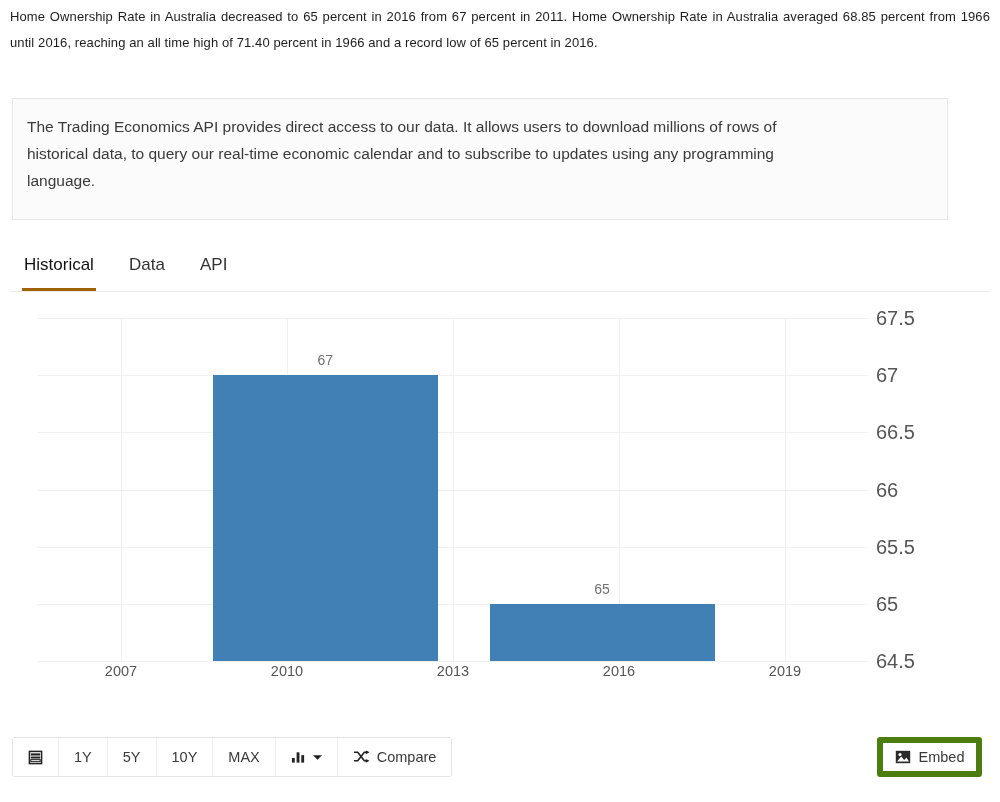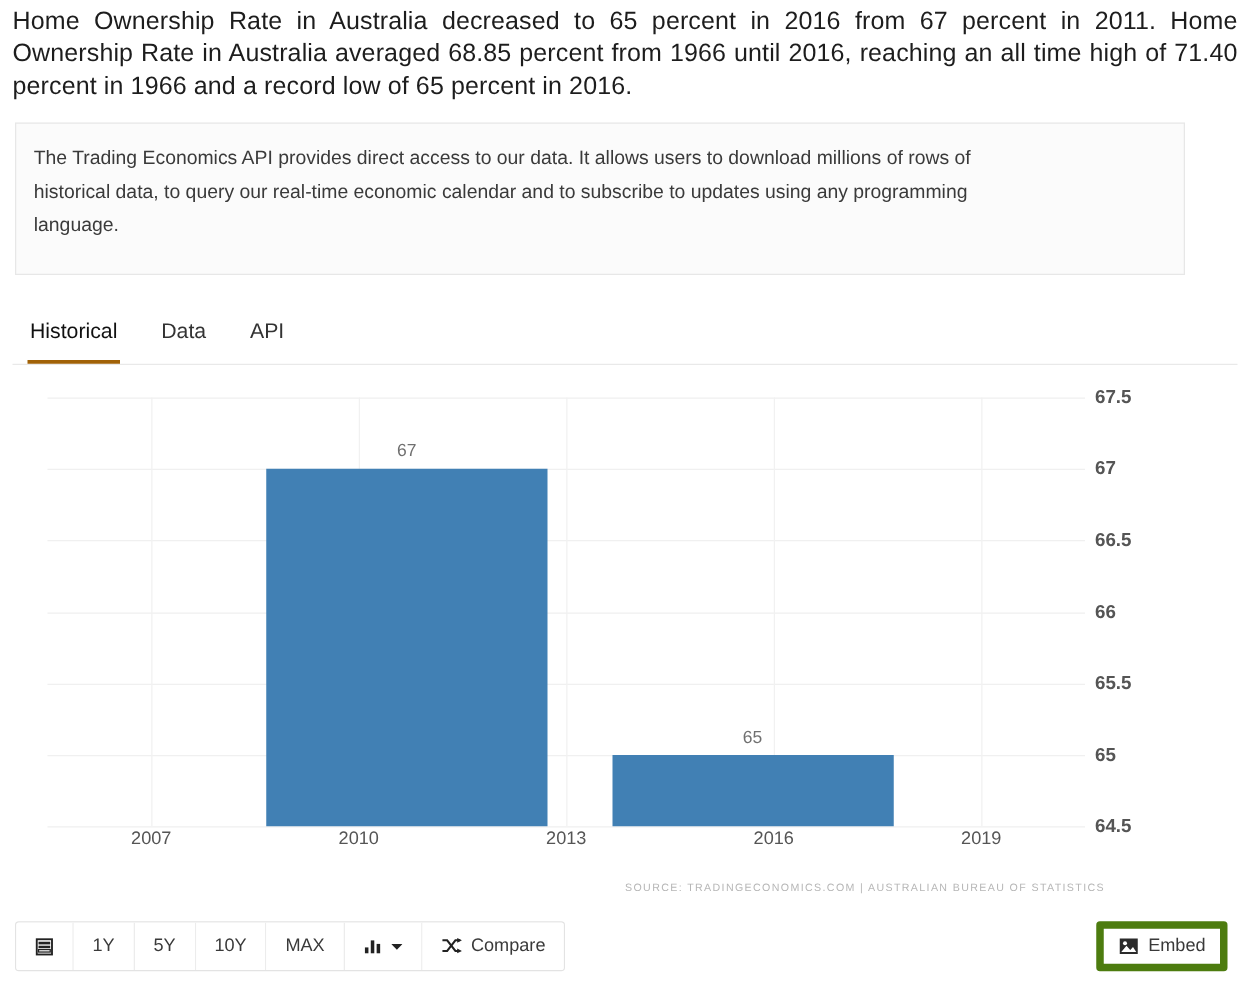--- a/index.html
+++ b/index.html
@@ -15,21 +15,21 @@
     overflow: hidden;
     position: relative;
   }
 
   
   #intro {
     position: absolute;
     left: 10px;
     top: 4px;
     width: 980px;
-    font-size: 20px;
+    font-size: 13px;
     line-height: 26px;
     text-align: justify;
     color: #1d1d1d;
     letter-spacing: 0.1px;
   }
 
   
   #api-promo {
     position: absolute;
     left: 12px;
@@ -119,25 +119,24 @@
   .vgrid {
     position: absolute;
     top: 0;
     width: 1px;
     height: 343px;
     background: #f1f1f1;
   }
   .ytick {
     position: absolute;
     left: 876px;
-    font-size: 15px;
+    font-size: 20px;
     color: #555555;
     transform: translateY(-50%);
     white-space: nowrap;
-    font-weight: bold;
   }
   .xtick {
     position: absolute;
     top: 367px;
     font-size: 14.5px;
     color: #555555;
     transform: translateX(-50%);
     white-space: nowrap;
   }
   .bar {
@@ -237,21 +236,20 @@
       <div class="hgrid" style="top: 285.833px;"></div>
       <div class="hgrid" style="top: 343px;"></div>
       <div class="vgrid" style="left: 83px;"></div>
       <div class="vgrid" style="left: 249px;"></div>
       <div class="vgrid" style="left: 415px;"></div>
       <div class="vgrid" style="left: 581px;"></div>
       <div class="vgrid" style="left: 747px;"></div>
       <div class="bar" style="left: 174.833px; width: 225px; height: 285.833px; background: rgb(65, 128, 180);"></div>
       <div class="bar" style="left: 451.5px; width: 225px; height: 57.1667px; background: rgb(65, 128, 180);"></div>
     </div>
-  <div id="chart-source">SOURCE: TRADINGECONOMICS.COM  |  AUSTRALIAN BUREAU OF STATISTICS</div>
 <div class="ytick" style="top: 22px;">67.5</div>
     <div class="ytick" style="top: 79.1667px;">67</div>
     <div class="ytick" style="top: 136.333px;">66.5</div>
     <div class="ytick" style="top: 193.5px;">66</div>
     <div class="ytick" style="top: 250.667px;">65.5</div>
     <div class="ytick" style="top: 307.833px;">65</div>
     <div class="ytick" style="top: 365px;">64.5</div>
     <div class="xtick" style="left: 121px;">2007</div>
     <div class="xtick" style="left: 287px;">2010</div>
     <div class="xtick" style="left: 453px;">2013</div>

